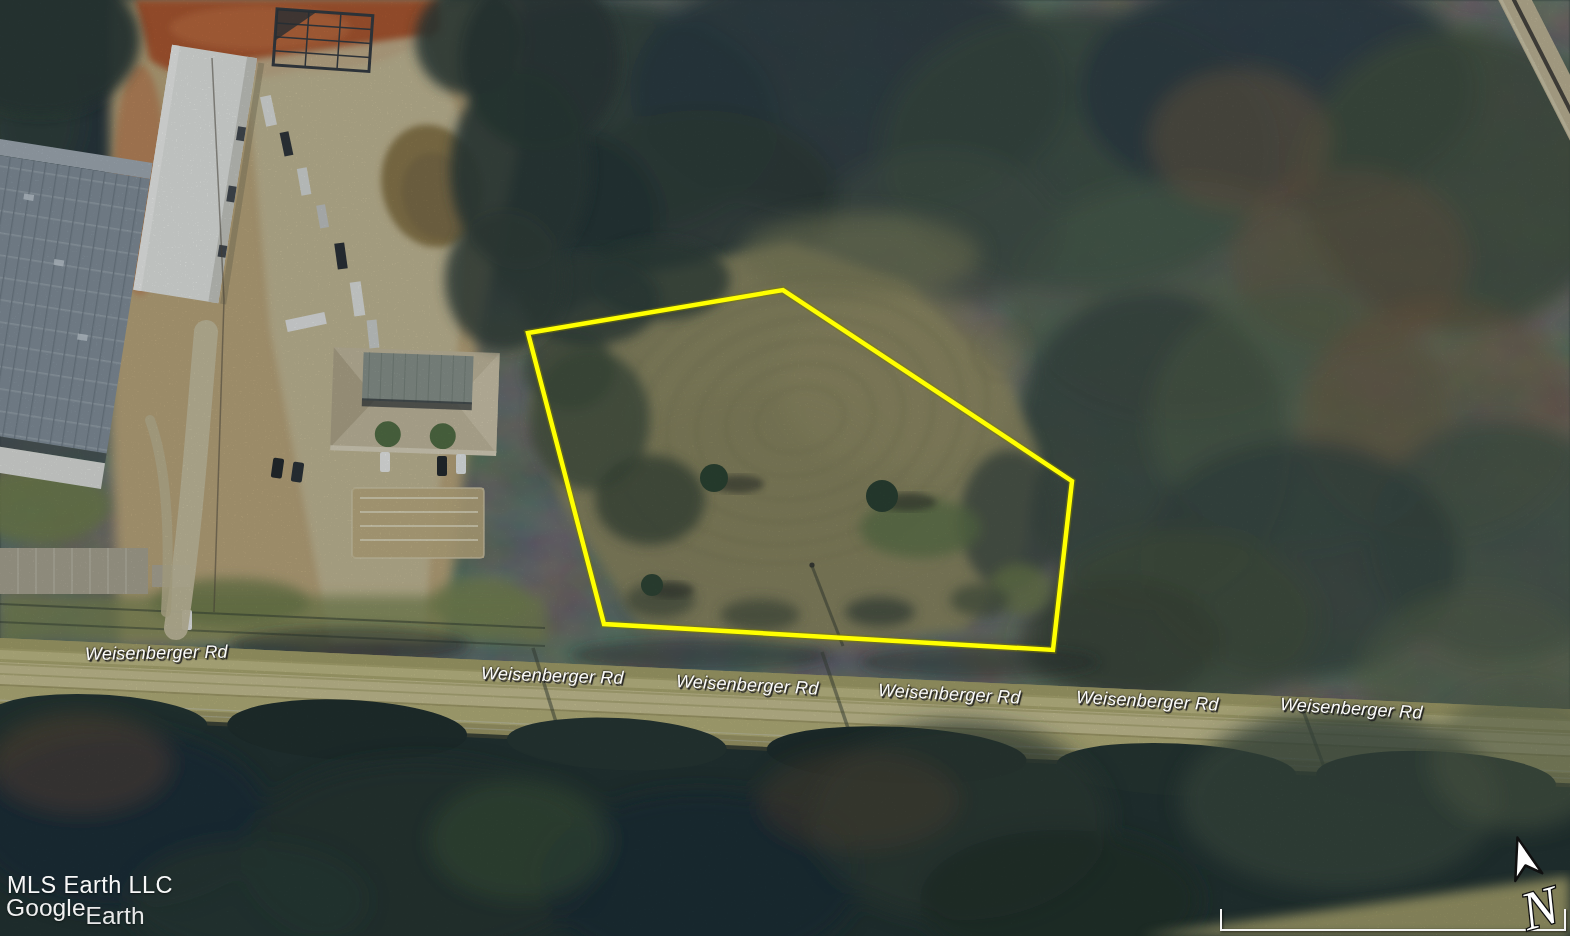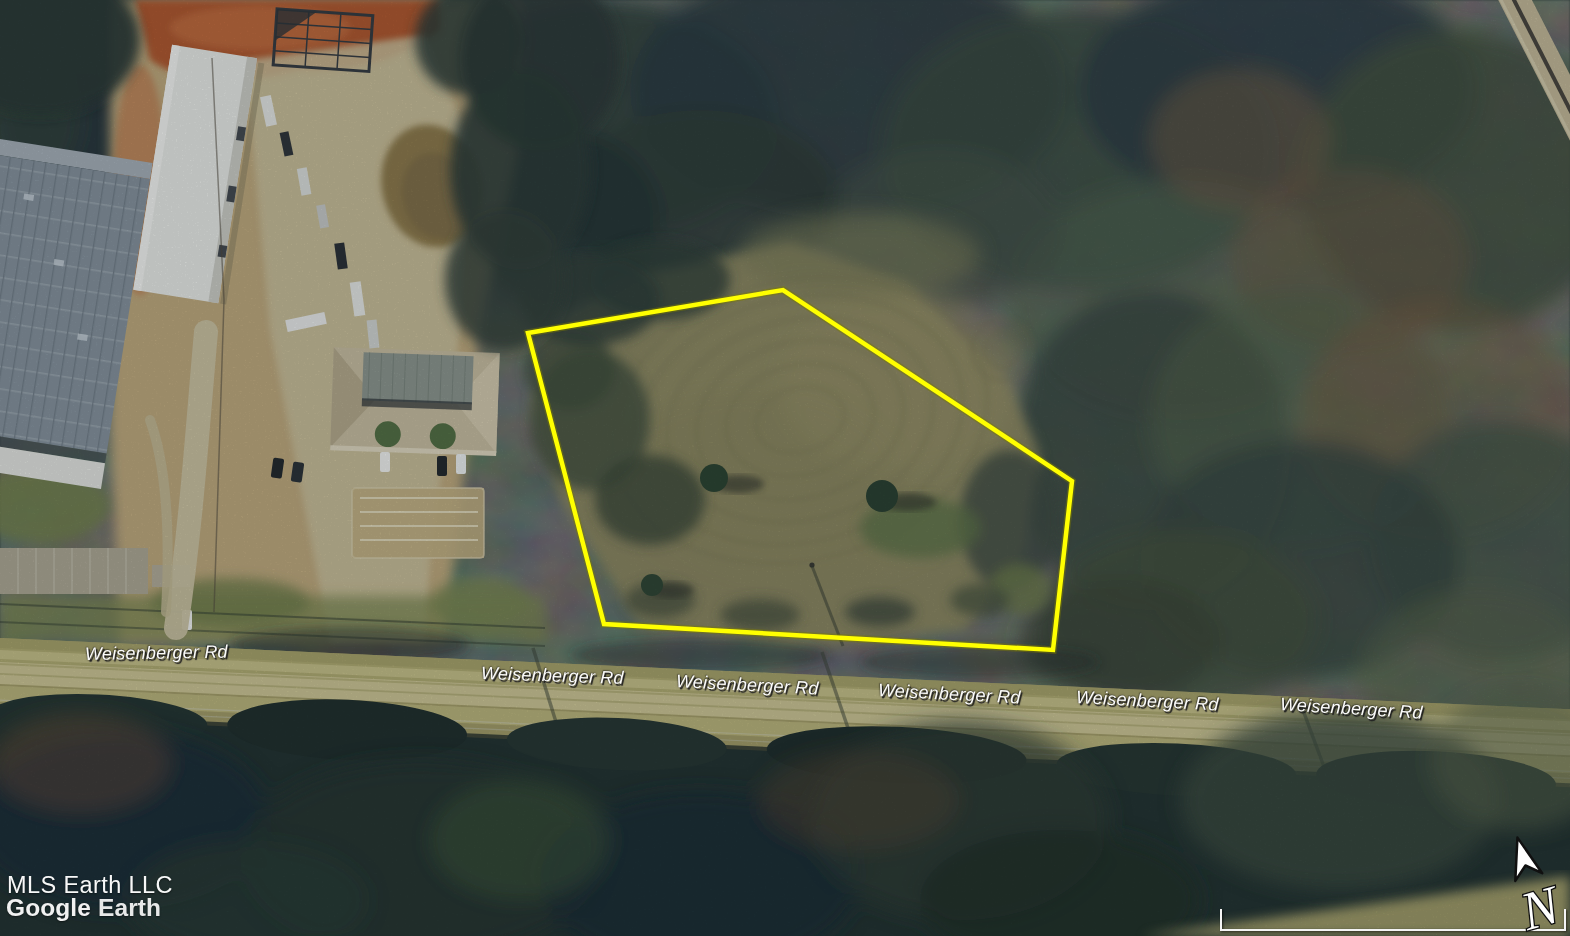--- a/index.html
+++ b/index.html
@@ -8,22 +8,22 @@
   .scene{position:absolute;left:0;top:0;}
   .labels-layer{position:absolute;left:0;top:0;width:100%;height:100%;pointer-events:none;}
   .road-label{position:absolute;transform-origin:left center;white-space:nowrap;
     font:italic 18px/1.05 "Liberation Sans",sans-serif;color:#fbfbfb;letter-spacing:.2px;
     text-shadow:1.6px 1.9px 1px rgba(22,22,26,.95),
                 -.6px -.6px 1px rgba(10,12,16,.45),
                 0 0 2px rgba(0,0,0,.55);}
   .mls{position:absolute;left:7px;top:872px;font-size:23.5px;letter-spacing:.4px;
        color:rgba(255,255,255,.97);text-shadow:0 1px 2px rgba(0,0,0,.5);}
   .gelogo{position:absolute;left:6px;top:894px;font-size:24.5px;letter-spacing:.1px;
-       color:rgba(255,255,255,.94);text-shadow:0 1px 2px rgba(0,0,0,.45);display:flex;gap:7px;font-weight:bold;}
-  .gelogo .earth{color:rgba(255,255,255,.9);}
+       color:rgba(255,255,255,.94);text-shadow:0 1px 2px rgba(0,0,0,.45);display:flex;}
+  .gelogo .earth{color:rgba(255,255,255,.9);margin-top:8px;}
   .scalebar{position:absolute;left:1220px;top:903px;width:346px;height:30px;}
   .scalebar-line{position:absolute;left:0;right:0;bottom:2px;height:20px;
        border-left:2px solid #f4f4f4;border-right:2px solid #f4f4f4;border-bottom:2.5px solid #f4f4f4;
        filter:drop-shadow(1px 1px 1px rgba(0,0,0,.65));}
   .scalebar-label{position:absolute;left:0;right:0;top:1px;text-align:center;color:#fff;
        font-size:16px;text-shadow:1px 1px 1px rgba(0,0,0,.8);}
   .north{position:absolute;left:1493px;top:833px;width:74px;height:104px;transform:rotate(-16deg);}
   .north text{font-family:"Liberation Serif",serif;font-style:italic;}
 </style>
 </head>

